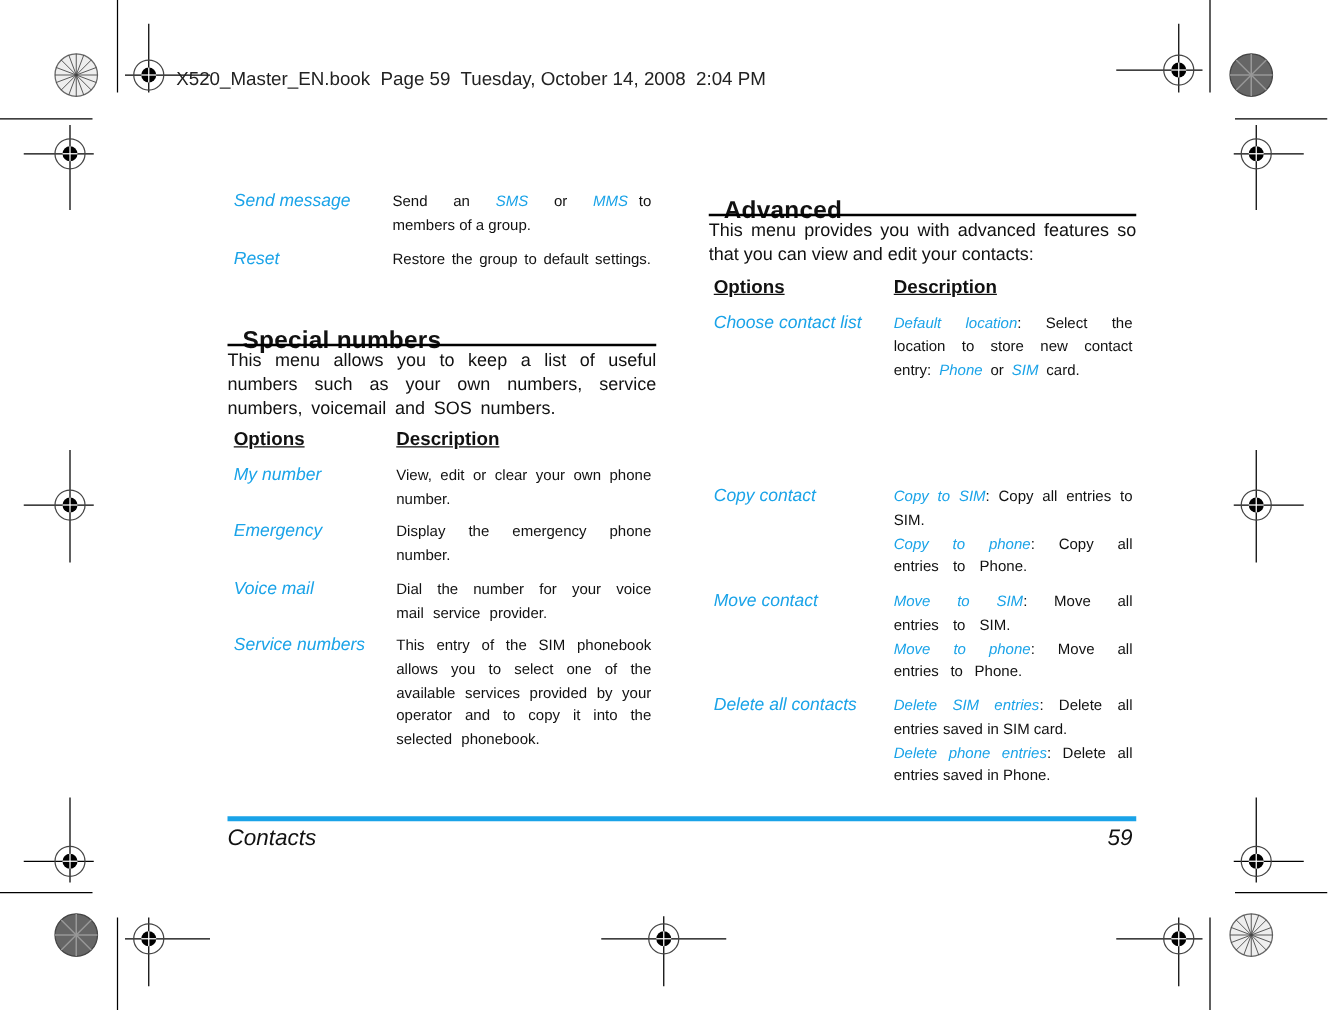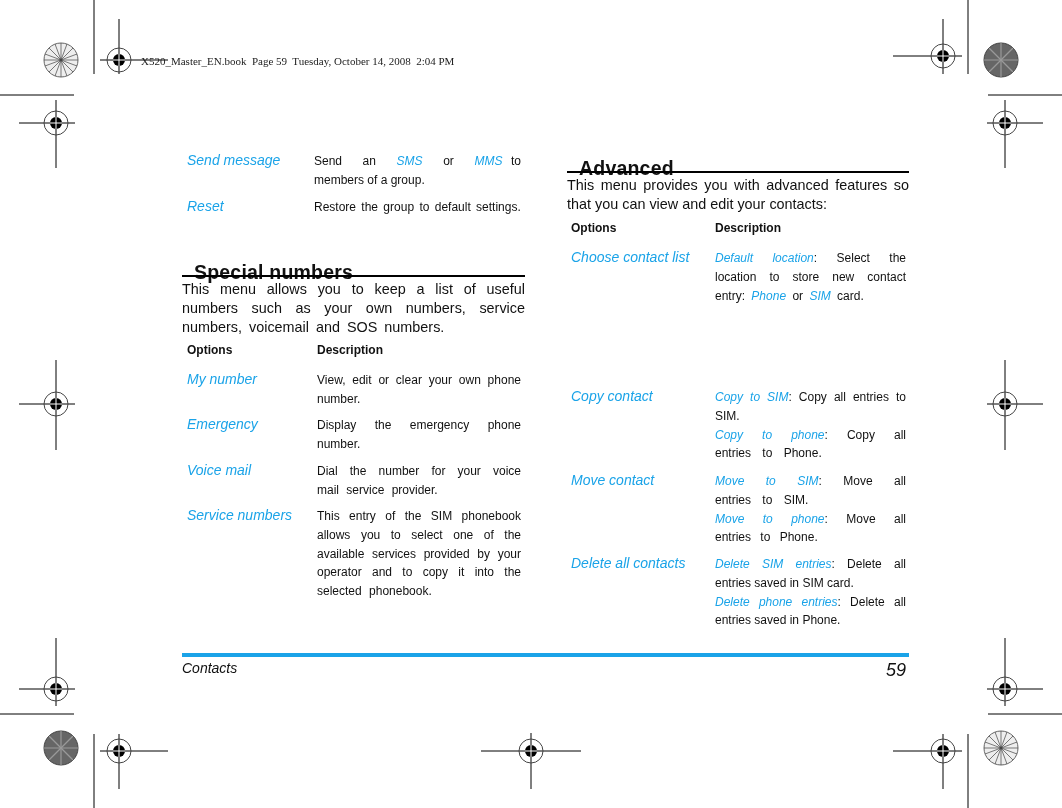--- a/index.html
+++ b/index.html
@@ -1,29 +1,29 @@
 <!DOCTYPE html>
 <html><head>
 <meta charset="utf-8">
 <style>
   html, body { margin:0; padding:0; }
   body { width:1062px; height:808px; background:#ffffff; position:relative; overflow:hidden;
          font-family:"Liberation Sans", "DejaVu Sans", sans-serif; color:#111; }
   .abs { position:absolute; }
-  .header-slug { position:absolute; left:141px; top:55px; font-family:Liberation Serif, serif;
-                 font-size:11px; color:#222; white-space:pre; }
+  .header-slug { position:absolute; left:141px; top:55px; font-family:Liberation Sans, sans-serif;
+                 font-size:15px; color:#222; white-space:pre; }
   .opt { position:absolute; color:#1aa3e8; font-style:italic; font-size:14px; }
   .desc { position:absolute; text-align:justify; font-size:12px; line-height:18.8px; }
   .hl { color:#1aa3e8; font-style:italic; }
   h2.sec { position:absolute; margin:12px; font-size:19.5px; font-weight:bold; letter-spacing:0.2px; }
   .secrule { position:absolute; height:2px; background:#000; }
-  .thead { position:absolute; font-weight:bold; font-size:12px; }
+  .thead { position:absolute; font-weight:bold; font-size:15px;text-decoration:underline; }
   .intro { position:absolute; text-align:justify; font-size:14.4px; line-height:18.8px; }
   .footer-rule { position:absolute; left:182px; top:653px; width:727px; height:4px; background:#1aa3e8; }
-  .footer-title { position:absolute; left:182px; top:660px; font-style:italic; font-size:14px; }
+  .footer-title { position:absolute; left:182px; top:660px; font-style:italic; font-size:18px; }
   .footer-page { position:absolute; left:883px; top:660px; font-style:italic; font-size:18px; width:26px; text-align:center; }
 </style>
 </head>
 <body>
 
 <svg class="abs" style="left:0;top:0" width="1062" height="808">
 
   <g stroke="#000" stroke-width="1">
     <line x1="94" y1="0" x2="94" y2="74"></line>
     <line x1="968" y1="0" x2="968" y2="74"></line>

